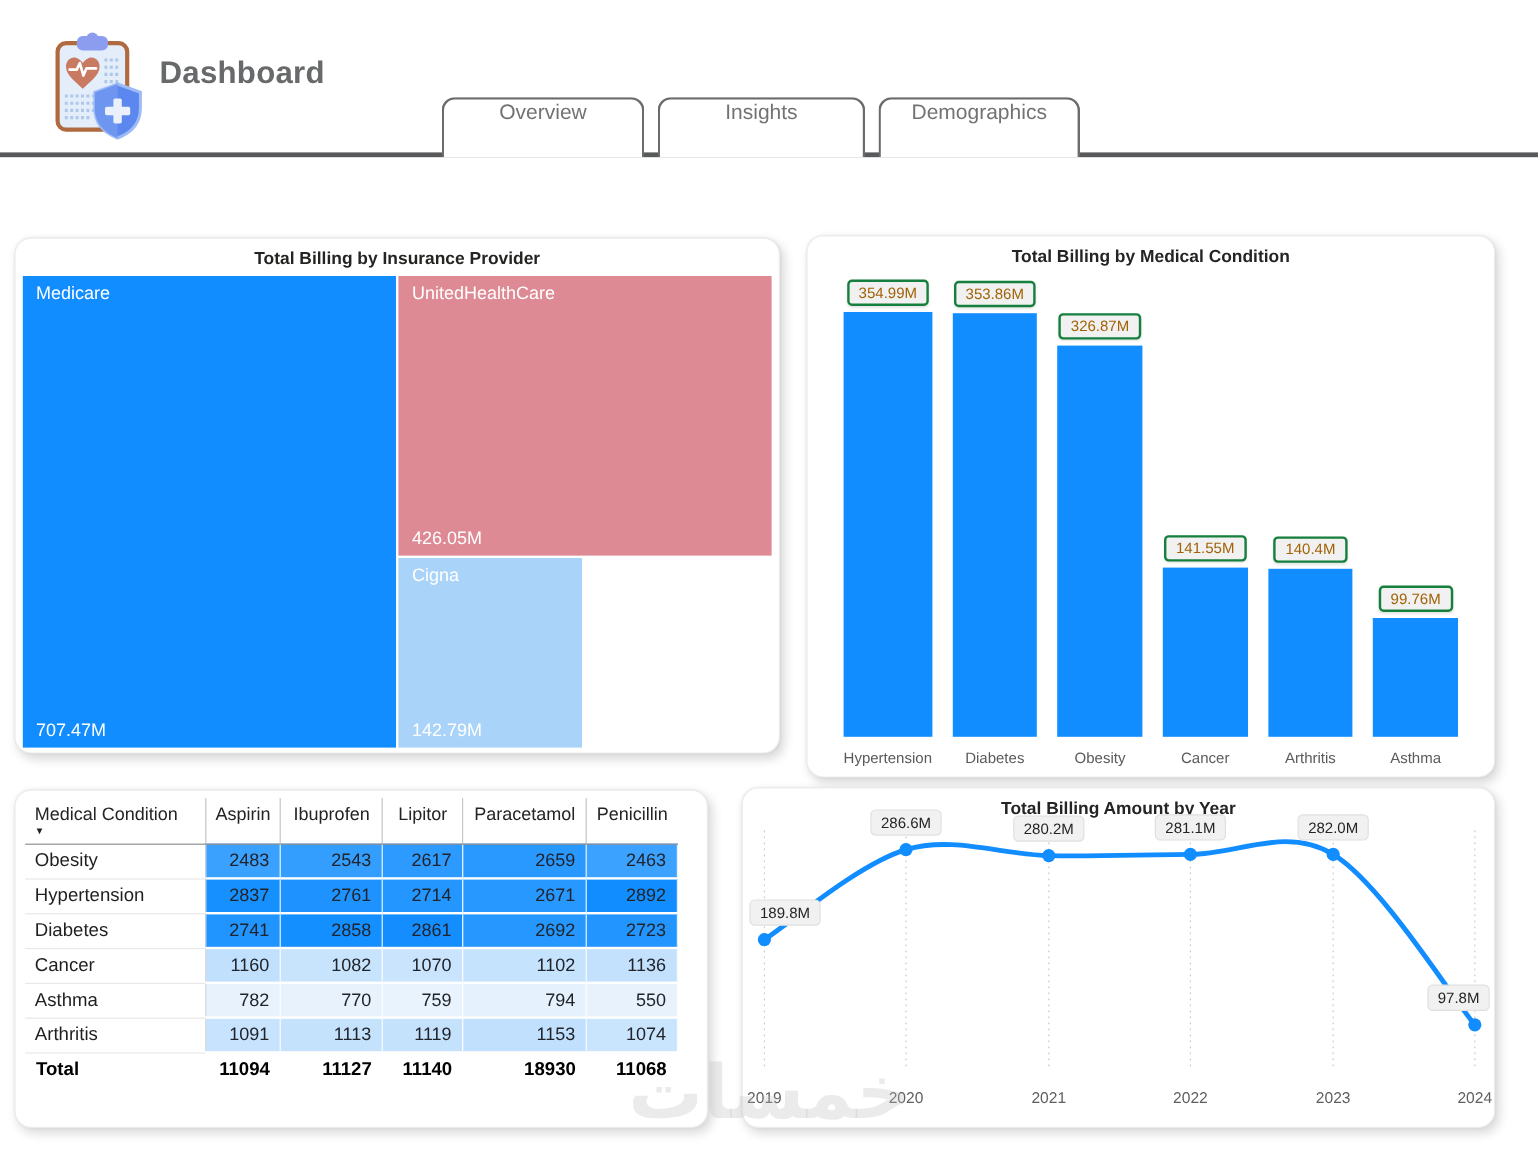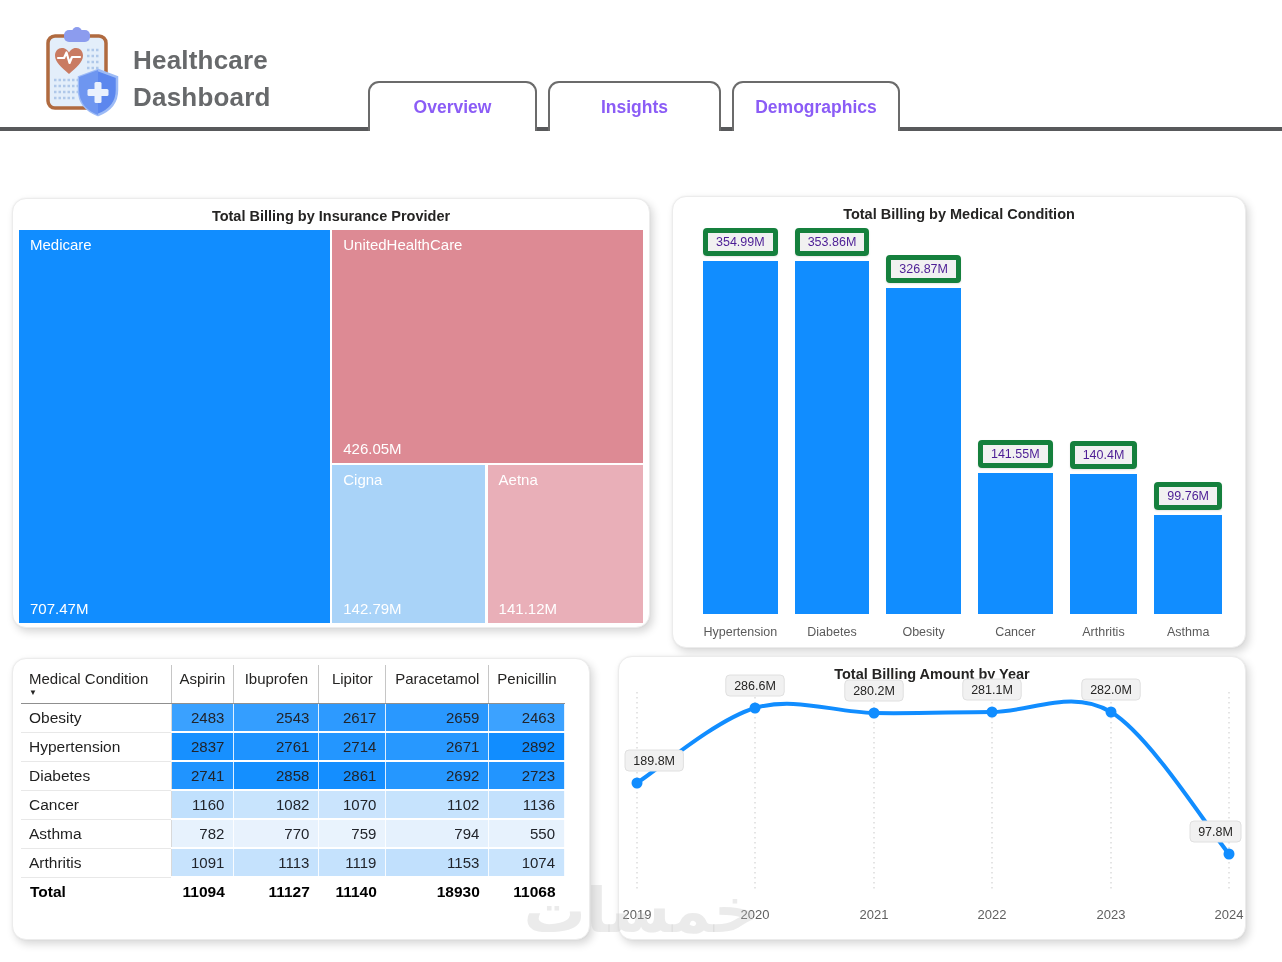--- a/index.html
+++ b/index.html
@@ -5,23 +5,23 @@
   html,body{margin:0;padding:0;}
   body{
     position:relative;width:1282px;height:962px;overflow:hidden;background:#fff;
     font-family:"Liberation Sans","DejaVu Sans",sans-serif;color:#252423;
   }
   
   .header-divider{position:absolute;left:0;top:127px;width:1282px;height:4px;background:#58595B;z-index:1;}
   .logo{position:absolute;left:36px;top:22px;width:90px;height:100px;}
   .app-title{position:absolute;left:133px;top:42px;font-size:26px;font-weight:600;color:#67696B;line-height:37px;letter-spacing:.2px;}
   .tabs{position:absolute;left:368px;top:81px;display:flex;gap:11px;z-index:2;}
-  .tab{height:50px;box-sizing:border-box;display:flex;align-items:center;justify-content:center;
+  .tab{height:50px;box-sizing:border-box;display:flex;align-items:flex-start;justify-content:center;
     background:#fff;border:2px solid #6B6B6B;border-bottom:none;border-radius:11px 11px 0 0;
-    font-size:17.5px;font-weight:700;color:#8b5cf6;cursor:pointer;}
+    font-size:17.5px;font-weight:400;color:#737373;cursor:pointer;}
   .tab:nth-child(1){width:169px;}
   .tab:nth-child(2){width:173px;}
   .tab:nth-child(3){width:168px;}
   
   .card{position:absolute;background:#fff;border:1px solid #ECECEC;border-radius:14px;
     box-shadow:3px 4px 9px rgba(0,0,0,.16), 0 0 2px rgba(0,0,0,.05);box-sizing:border-box;}
   #card-treemap{left:12px;top:198px;width:638px;height:430px;}
   #card-bar{left:672px;top:196px;width:574px;height:452px;}
   #card-table{left:12px;top:658px;width:578px;height:282px;}
   #card-line{left:618px;top:656px;width:628px;height:284px;}
@@ -30,22 +30,22 @@
   .treemap{position:relative;margin:4px 6px 6px 6px;height:393px;}
   .tm-cell{position:absolute;box-sizing:border-box;padding:6px 11px;display:flex;flex-direction:column;
     justify-content:space-between;color:#fff;font-size:15px;cursor:pointer;}
   #tm-medicare{left:0;top:0;width:49.9%;height:100%;}
   #tm-uhc{left:50.2%;top:0;width:49.8%;height:59.4%;}
   #tm-cigna{left:50.2%;top:59.9%;width:24.5%;height:40.1%;}
   #tm-aetna{left:75.1%;top:59.9%;width:24.9%;height:40.1%;}
   
   .bars-row{display:flex;align-items:flex-end;gap:17px;padding:0 30px;height:416px;margin-top:4px;}
   .bar-col{flex:1;display:flex;flex-direction:column;align-items:center;justify-content:flex-end;height:100%;}
-  .chip{background:#F1F1F1;border:5px solid #15803d;border-radius:4px;padding:2px 8px;font-size:12.5px;
-    color:#4c1d95;margin-bottom:5px;white-space:nowrap;box-shadow:0 1px 2px rgba(0,0,0,.10);}
+  .chip{background:#F1F1F1;border:2px solid #15803d;border-radius:4px;padding:2px 8px;font-size:12.5px;
+    color:#a16207;margin-bottom:5px;white-space:nowrap;box-shadow:0 1px 2px rgba(0,0,0,.10);}
   .bar{width:100%;background:#118DFF;cursor:pointer;}
   .bar-cat{height:24px;margin-top:6px;display:flex;align-items:center;font-size:12.5px;color:#5A5A5A;white-space:nowrap;}
   
   .matrix{margin:6px 0 0 8px;border-collapse:collapse;table-layout:fixed;}
   .matrix th{font-weight:400;font-size:15px;color:#252423;text-align:left;padding:5px 8px 2px 8px;
     border-right:1px solid #C6C6C6;border-bottom:1px solid #8F8F8F;vertical-align:top;height:38px;box-sizing:border-box;}
   .matrix th.th-num{text-align:center;}
   .matrix th:last-child{border-right:none;}
   .sort-arrow{font-size:8px;color:#252423;margin-top:2px;line-height:8px;}
   .matrix td{box-sizing:border-box;height:29px;}
@@ -88,21 +88,20 @@
         <line x1="18" y1="76" x2="40" y2="76"></line>
     </g>
 
     <path d="M62 48 L81 55 V68 C81 81 72.5 89 62 93 C51.5 89 43 81 43 68 V55 Z" fill="#5C87EE" stroke="#9DBBF6" stroke-width="2.5"></path>
     <path d="M62 48 L43 55 V68 C43 81 51.5 89 62 93 Z" fill="#6E96F0"></path>
     <rect x="58.5" y="60" width="7" height="21" rx="1.5" fill="#EAF1FD"></rect>
     <rect x="51.5" y="67" width="21" height="7" rx="1.5" fill="#EAF1FD"></rect>
   </svg>
 
   <div class="app-title">
-    <div>Healthcare</div>
     <div>Dashboard</div>
   </div>
 
   <div class="tabs">
     <div class="tab">
         <span>Overview</span>
       </div>
     <div class="tab">
         <span>Insights</span>
       </div>
@@ -121,24 +120,20 @@
       <div>Medicare</div>
       <div>707.47M</div>
     </div>
     <div class="tm-cell" id="tm-uhc" style="background: rgb(221, 138, 148);">
       <div>UnitedHealthCare</div>
       <div>426.05M</div>
     </div>
     <div class="tm-cell" id="tm-cigna" style="background: rgb(169, 211, 248);">
       <div>Cigna</div>
       <div>142.79M</div>
-    </div>
-    <div class="tm-cell" id="tm-aetna" style="background: rgb(233, 175, 184);">
-      <div>Aetna</div>
-      <div>141.12M</div>
     </div>
   </div>
 </div>
 
 <div class="card" id="card-bar">
   <div class="card-title">Total Billing by Medical Condition</div>
   <div class="bars-row">
       <div class="bar-col">
         <div class="chip">354.99M</div>
         <div class="bar" style="height: 354px; background: rgb(17, 141, 255);"></div>

